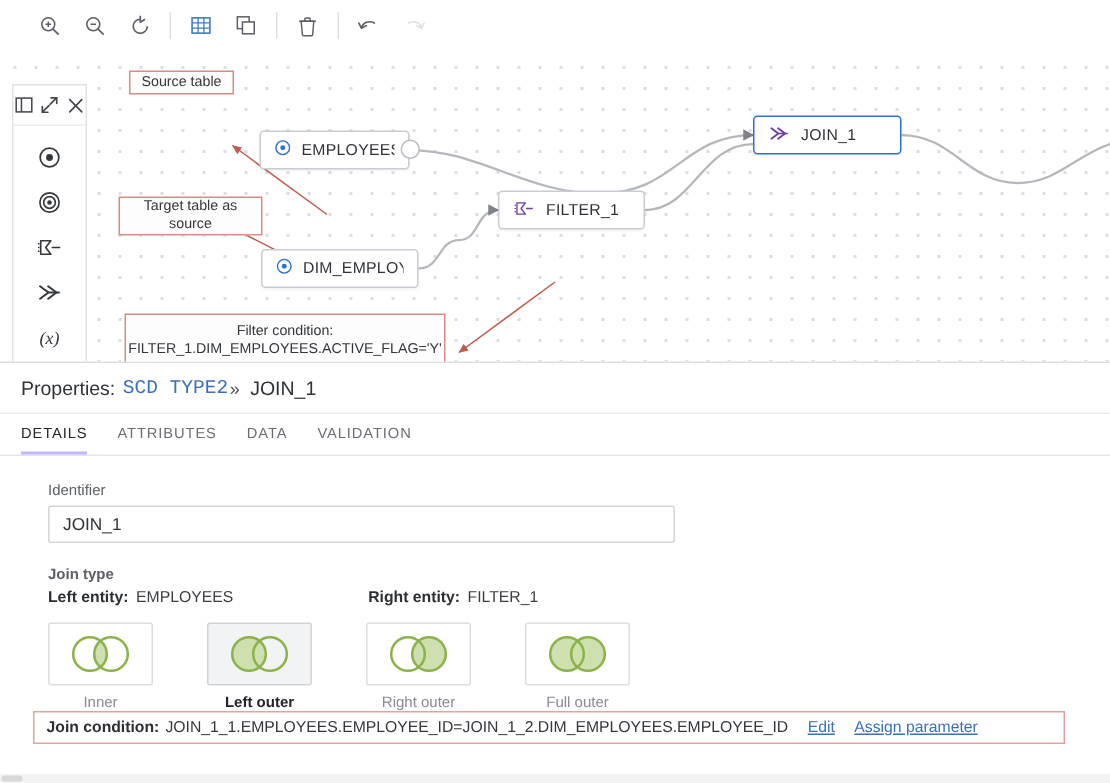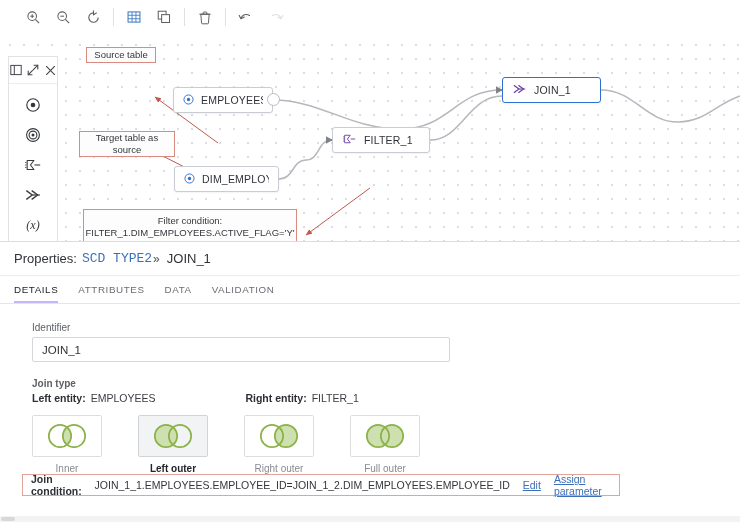--- a/index.html
+++ b/index.html
@@ -116,21 +116,21 @@
   .jcell{width:70px;display:flex;flex-direction:column;align-items:center;cursor:pointer;}
   .jbox{
     width:70px;height:42px;border:1px solid #dcdde1;border-radius:2px;background:#fff;
     display:flex;align-items:center;justify-content:center;box-sizing:border-box;
   }
   .jcell.sel .jbox{background:#f2f3f5;border-color:#d2d3d7;}
   .jname{font-size:10px;color:#888b91;margin-top:6px;}
   .jcell.sel .jname{color:#22252a;font-weight:bold;}
 
   .jc-bar{
-    position:absolute;left:22px;top:232px;width:598px;height:22px;
+    position:absolute;left:22px;top:232px;width:688px;height:22px;
     border:1px solid #e0a49c;box-sizing:border-box;background:#fff;
     display:flex;align-items:center;padding-left:8px;font-size:10.5px;gap:0;
   }
   .jc-bar .k{font-weight:bold;color:#2c2f34;margin-right:4px;}
   .jc-bar .v{color:#33363b;}
   .jc-bar .a{color:#3b6fb8;text-decoration:underline;cursor:pointer;margin-left:13px;}
 
   .sb{position:absolute;left:0;top:516px;width:740px;height:6px;background:#f3f3f4;}
   .sb-thumb{position:absolute;left:1px;top:1px;width:14px;height:4px;background:#d7d8da;border-radius:2px;}
 </style>

